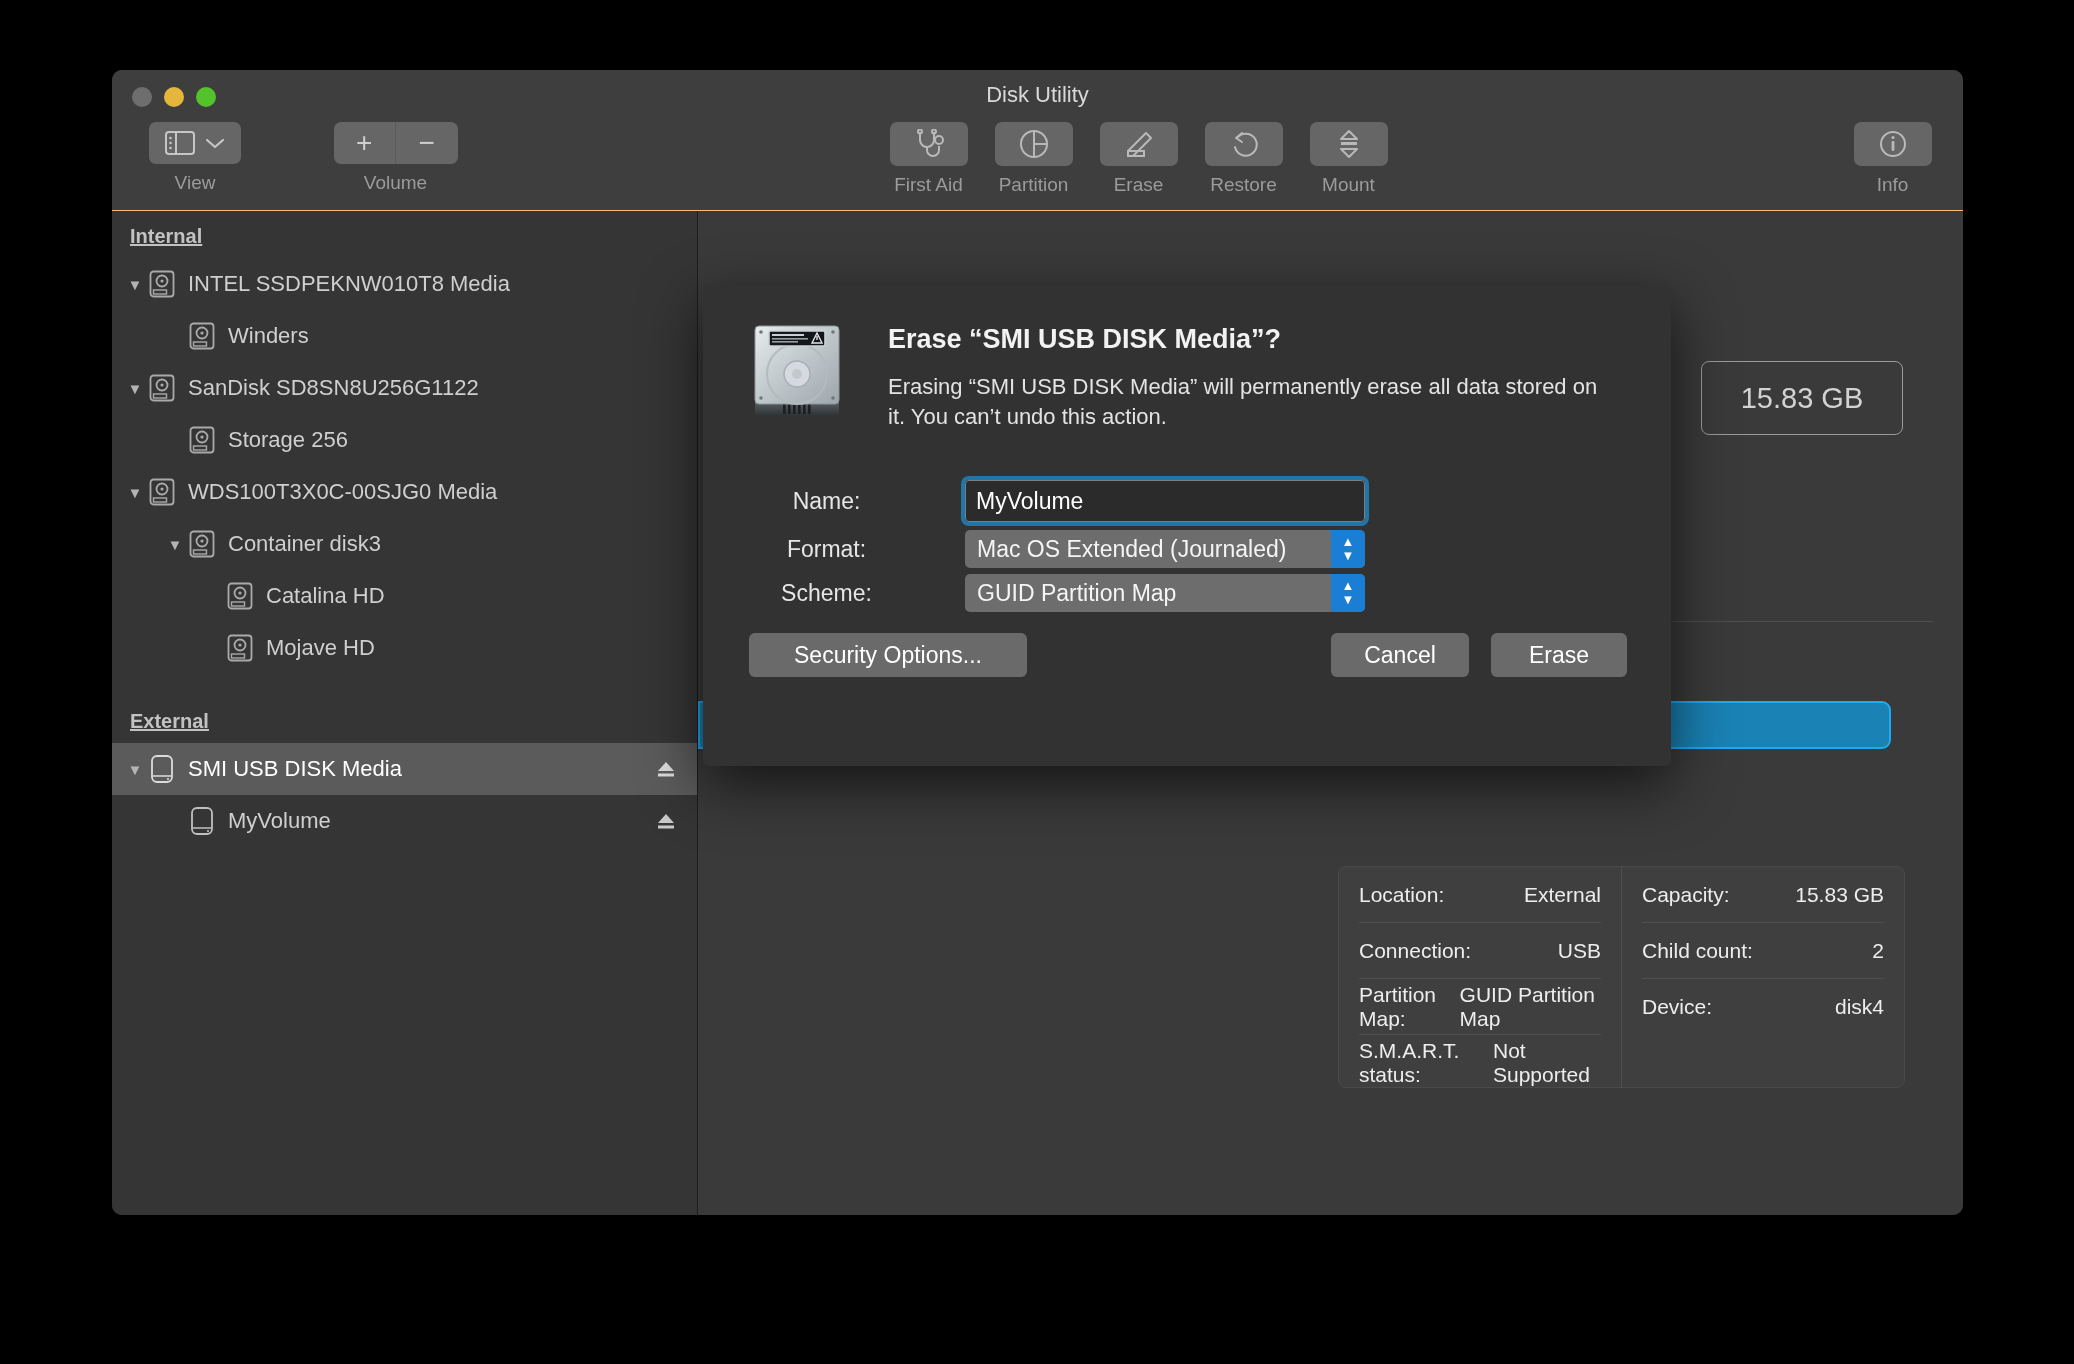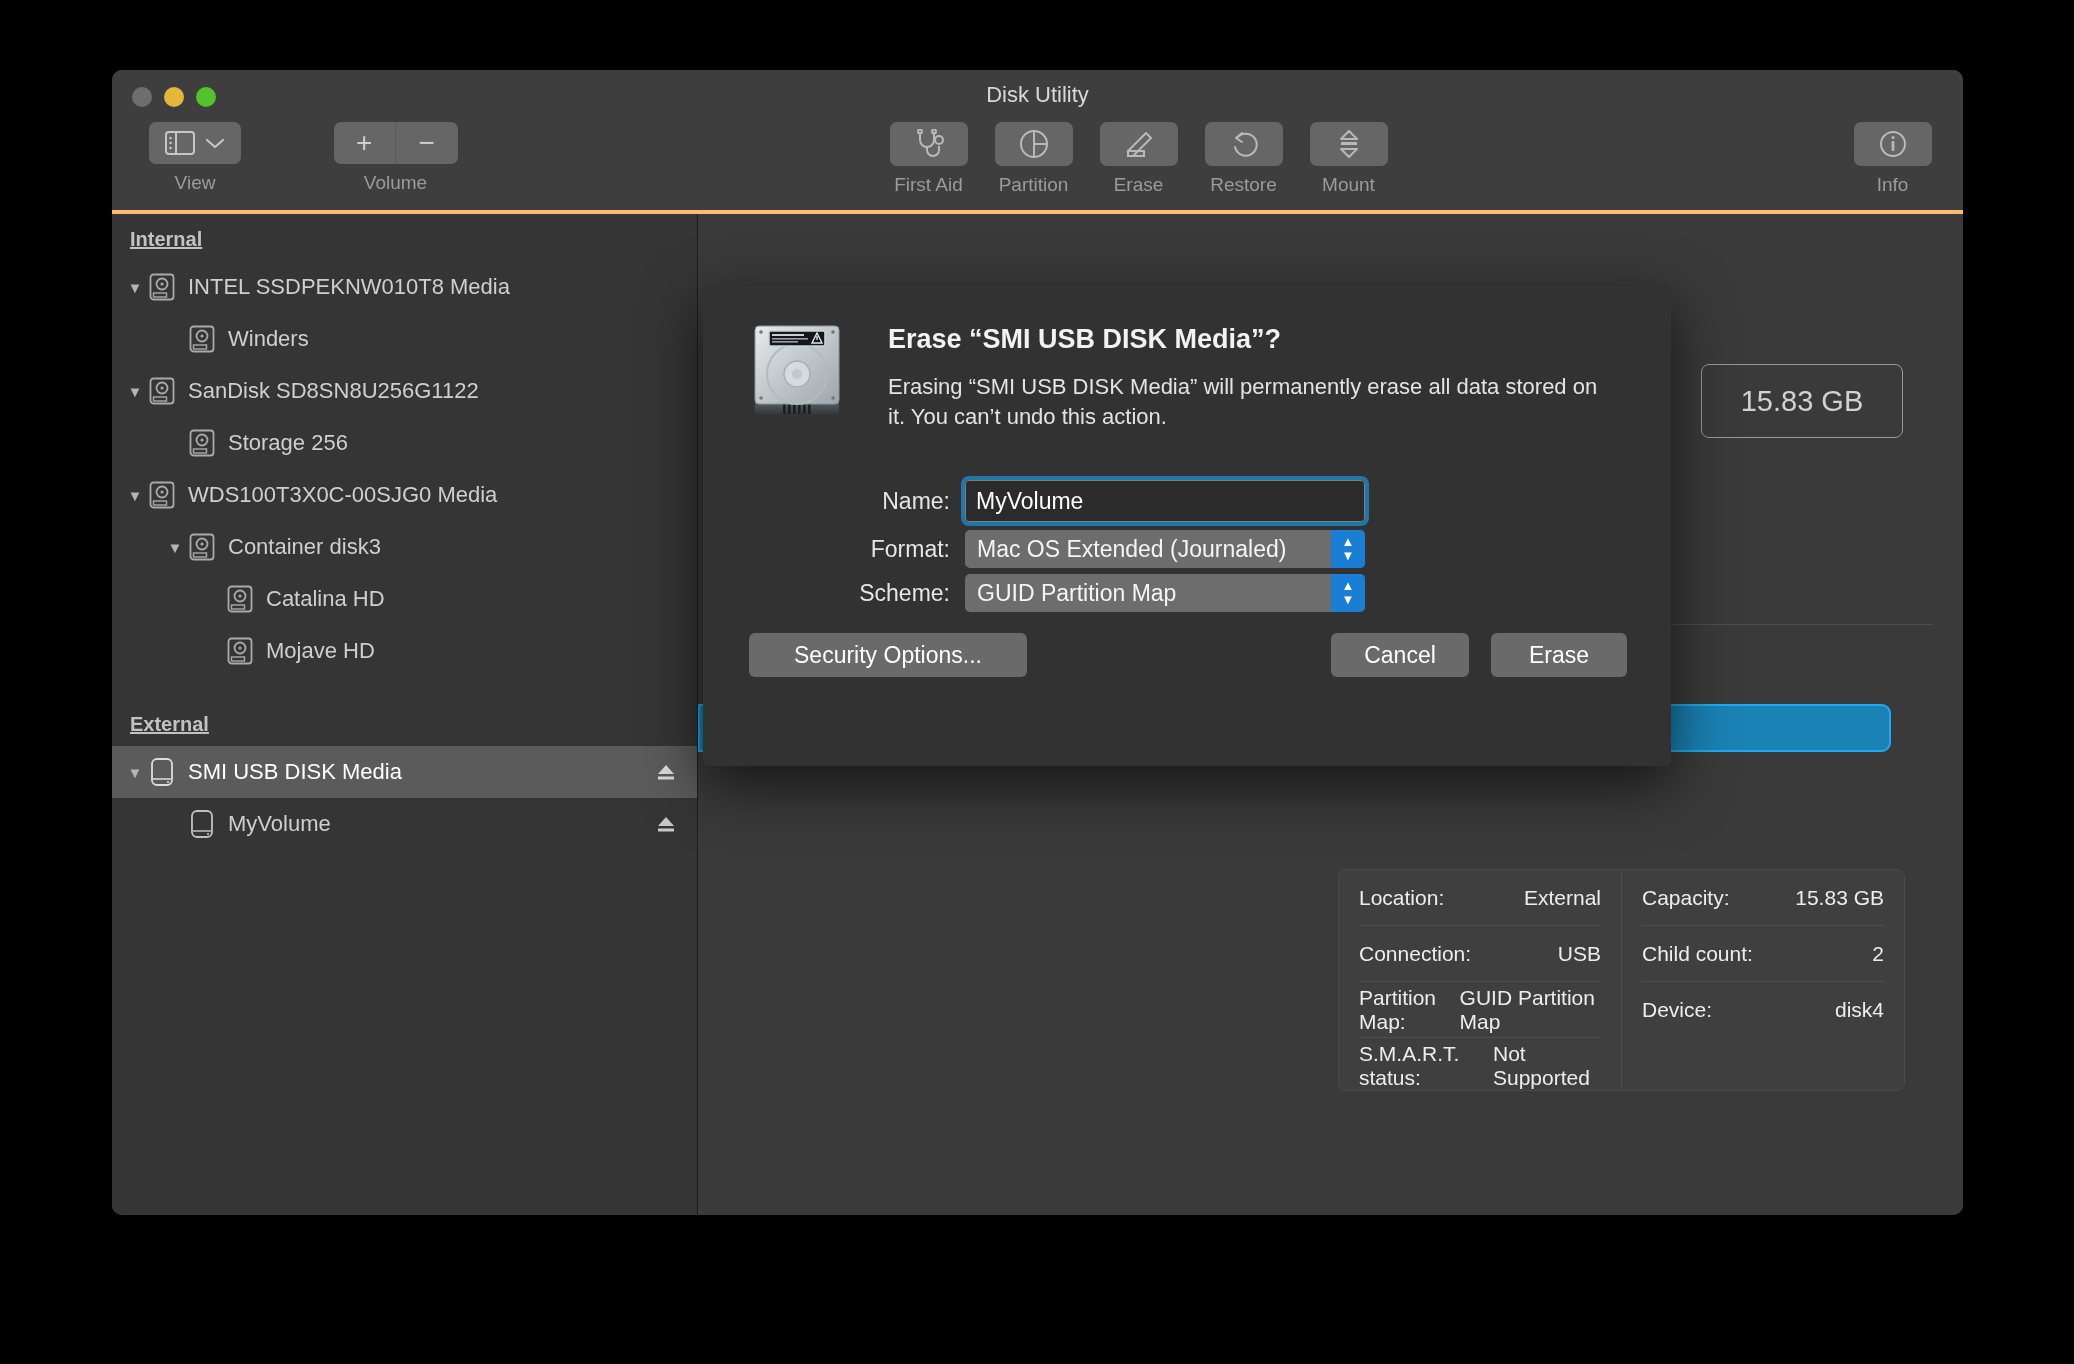--- a/index.html
+++ b/index.html
@@ -31,21 +31,21 @@
     border-radius: 10px;
     overflow: hidden;
     box-shadow: 0 10px 40px rgba(0,0,0,0.7);
   }
 
   
   #toolbar {
     position: relative;
     height: 140px;
     background: #3e3e3e;
-    border-bottom: 4px solid #fdba74;
+    border-bottom: 1px solid #fdba74;
   }
 
   .traffic-lights {
     position: absolute;
     left: 20px;
     top: 17px;
     display: flex;
     gap: 12px;
   }
   .light {
@@ -303,21 +303,21 @@
     height: 46px;
     display: flex;
     align-items: center;
   }
   #row-name   { top: 192px; }
   #row-format { top: 240px; }
   #row-scheme { top: 284px; }
 
   .form-label {
     width: 262px;
-    text-align: right;
+    text-align: center;
     padding-right: 15px;
     color: #e6e6e6;
     font-size: 23px;
     box-sizing: border-box;
   }
 
   #name-input-wrap {
     width: 400px;
     height: 42px;
     border-radius: 4px;

